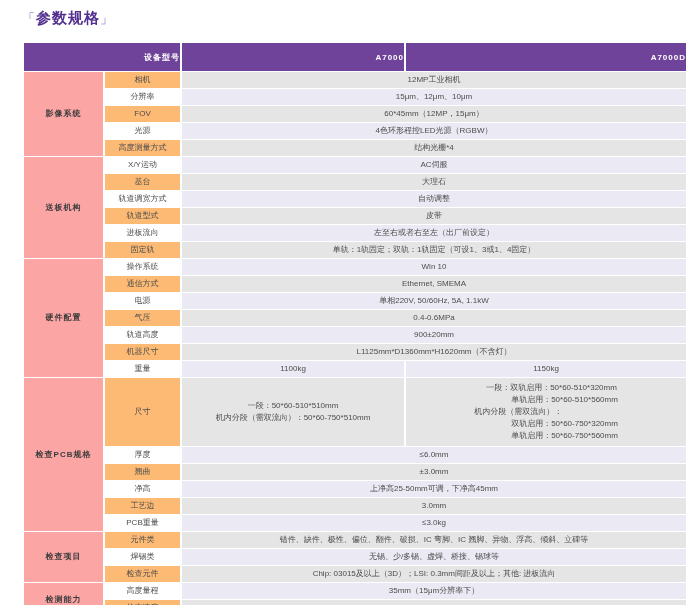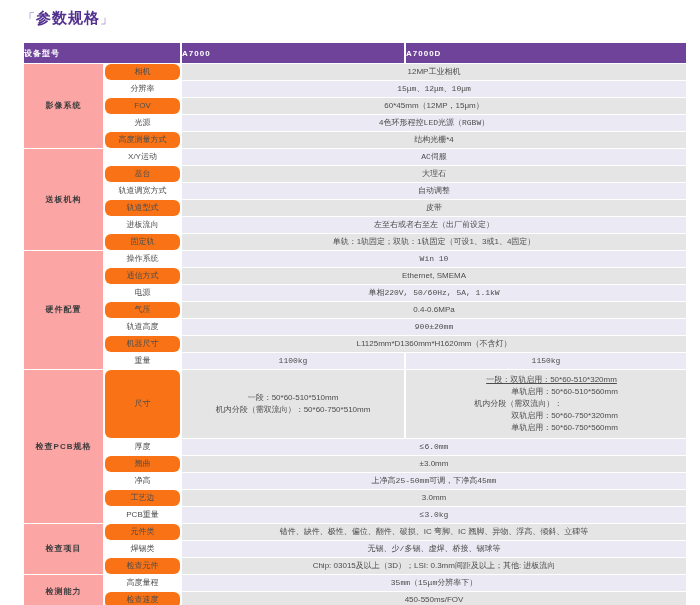--- a/index.html
+++ b/index.html
@@ -12,36 +12,36 @@
     font-size:15px;font-weight:bold;color:#53308f;letter-spacing:1px;white-space:nowrap;
   }
   .title .bracket{font-weight:normal;color:#7a57ab;font-size:13px;}
   table.spec{
     position:absolute;left:22px;top:42px;
     border-collapse:separate;border-spacing:2px 1px;table-layout:fixed;
   }
   table.spec th, table.spec td{padding:0;margin:0;}
   thead th{
     background:#6f4399;color:#ffffff;font-size:8px;font-weight:bold;
-    height:20px;text-align:left;vertical-align:middle;letter-spacing:1px;
+    height:28px;text-align:right;vertical-align:middle;letter-spacing:1px;
   }
   tbody td{
     font-size:8px;height:16px;text-align:center;vertical-align:middle;
     color:#4d4d4d;line-height:10px;
   }
   td.cat{background:#fca5a5;font-weight:bold;color:#3c3c3c;letter-spacing:1px;}
-  tr.odd  td.lbl{background:#f97316;border-radius:6px;}
+  tr.odd  td.lbl{background:#fdba74;}
   tr.odd  td.val{background:#e5e5e5;}
   tr.even td.lbl{background:#ffffff;}
-  tr.even td.val{background:#ebe9f4;font-family:Liberation Mono, monospace;}
+  tr.even td.val{background:#ebe9f4;}
   tr.tall td{height:68px;}
   .blk{width:100%;}
   .ln{line-height:12px;white-space:nowrap;}
   td.dim-b .blk{display:inline-block;width:auto;text-align:left;}
-  td.dim-b .ln-0{padding-left:12px;text-decoration:underline;}
+  td.dim-b .ln-0{padding-left:12px;}
   td.dim-b .ln-1, td.dim-b .ln-3, td.dim-b .ln-4{padding-left:37px;}
 </style>
 </head>
 <body>
 
 <div class="page">
 
   <div class="title">
     <span class="bracket">「</span><span>参数规格</span><span class="bracket">」</span>
   </div>

